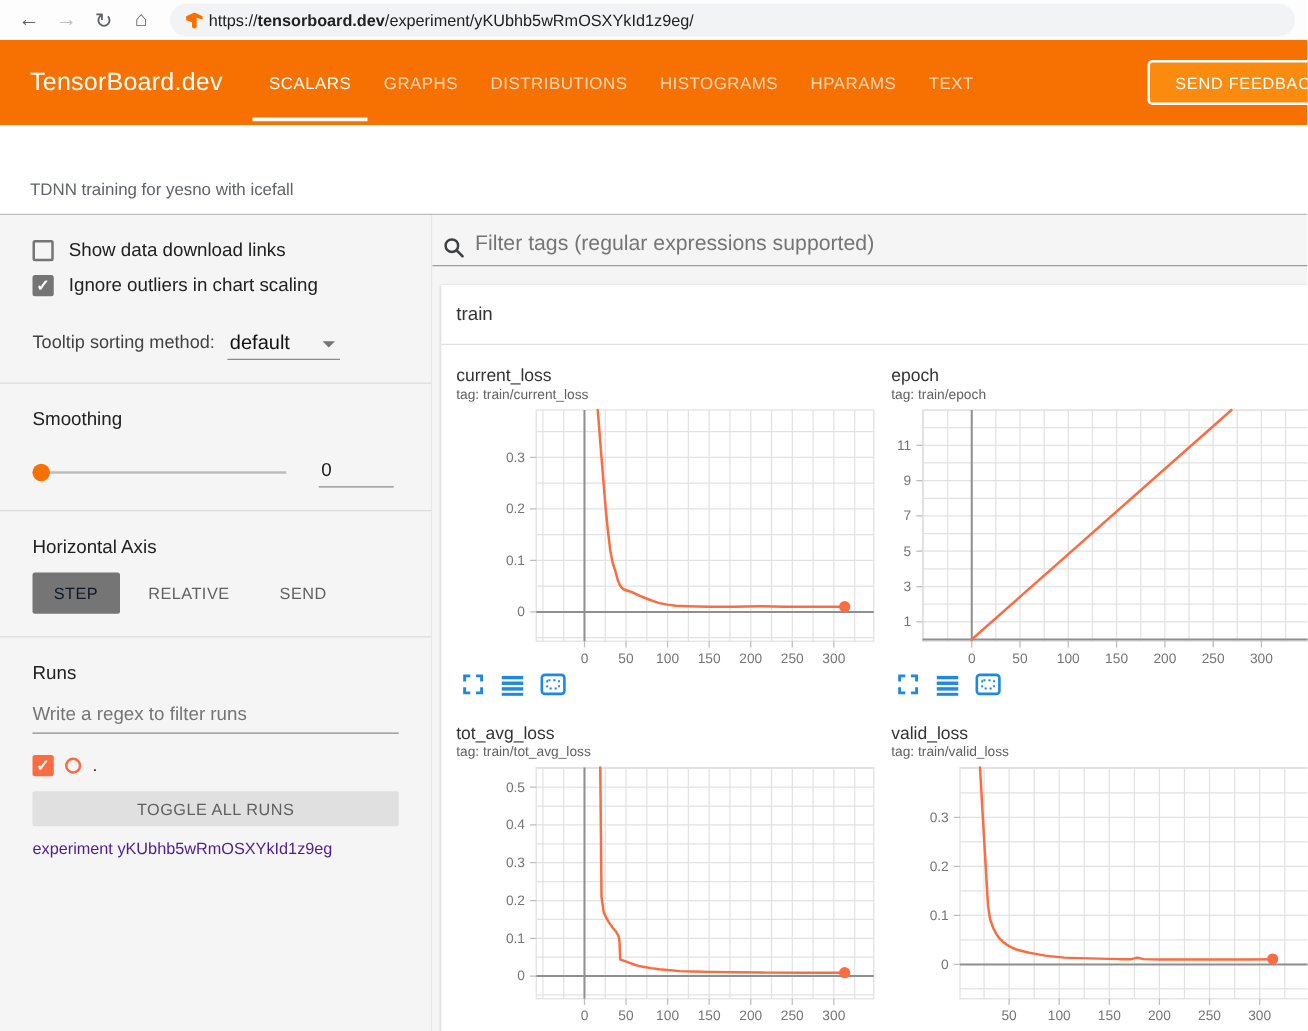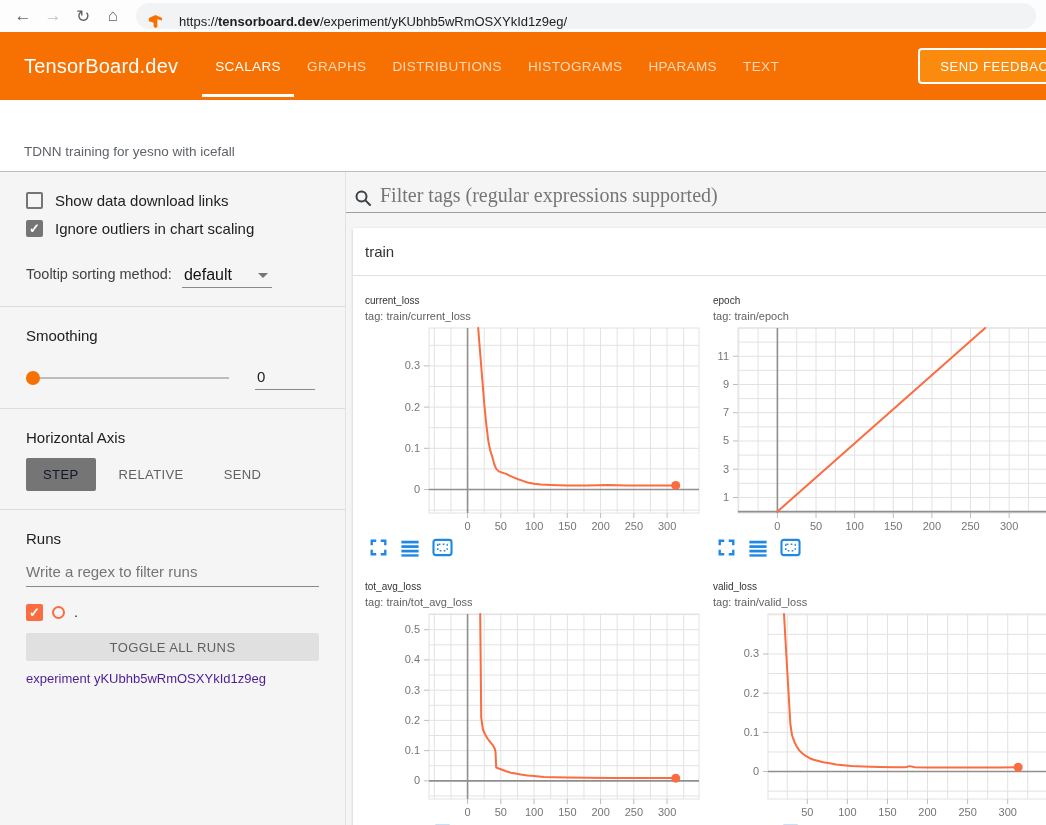--- a/index.html
+++ b/index.html
@@ -5,21 +5,21 @@
   * { margin:0; padding:0; box-sizing:border-box; }
   html,body { width:1046px; height:825px; overflow:hidden; background:#fff;
     font-family:"Liberation Sans", sans-serif; -webkit-font-smoothing:antialiased; }
 
   
   .browser-bar { height:32px; background:#fdfdfd; display:flex; align-items:center; padding:0 10px; gap:4px; }
   .nav-ico { width:26px; height:26px; display:flex; align-items:center; justify-content:center;
     font-size:17px; color:#5f6368; border-radius:50%; cursor:pointer; }
   .nav-ico.disabled { color:#bdc1c6; }
   .url-pill { flex:1; height:26px; background:#f1f3f4; border-radius:14px; margin-left:6px;
-    display:flex; align-items:flex-end; padding:0 12px; gap:16px; }
+    display:flex; align-items:center; padding:0 12px; gap:4px; }
   .url-text { font-size:13px; color:#202124; white-space:nowrap; overflow:hidden; }
   .url-text .dom { font-weight:bold; }
 
   
   .app-header { height:68px; background:#f77102; display:flex; align-items:center; padding:0 24px; position:relative; }
   .brand { color:#fff; font-size:20px; font-weight:500; letter-spacing:.2px; margin-right:24px; }
   .tabs { display:flex; height:62px; align-items:stretch; }
   .tab { display:flex; align-items:center; padding:0 13px; color:rgba(255,255,255,.72);
     font-size:13.5px; font-weight:500; letter-spacing:.4px; position:relative; cursor:pointer; text-decoration:none; }
   .tab.active { color:#fff; }
@@ -67,29 +67,29 @@
   .run-row { display:flex; align-items:center; gap:9px; margin:14px 0 10px; height:22px; cursor:pointer; }
   .swatch { width:13px; height:13px; border:2px solid #fb6c40; border-radius:50%; flex:none; }
   .run-name { font-size:14px; color:#212121; }
   .toggle-btn { width:100%; height:28px; background:#e0e0e0; border:none; border-radius:2px;
     color:#5f5f5f; font-size:13px; letter-spacing:.4px; font-family:inherit; cursor:pointer; }
   .exp-caption { margin-top:10px; font-size:13px; color:#4c1d95; }
 
   
   .filter-row { display:flex; align-items:center; gap:8px; padding:12px 0 0 8px;
     border-bottom:1px solid #9e9e9e; height:41px; }
-  .filter-input { flex:1; border:none; outline:none; background:transparent; font-size:20px;
-    color:#1d4ed8; padding-bottom:6px; font-family:Liberation Serif, serif; }
+  .filter-input { flex:1; border:none; outline:none; background:transparent; font-size:17px;
+    color:#1d4ed8; padding-bottom:6px; font-family:Liberation Sans, sans-serif; }
   .filter-input::placeholder { color:#757575; }
   .card { background:#fff; margin:15px 0 0 7px; width:697px; box-shadow:0 1px 3px rgba(0,0,0,.18); }
   .card-header { height:48px; display:flex; align-items:center; padding-left:12px;
     border-bottom:1px solid #e0e0e0; font-size:15px; color:#333; cursor:pointer; }
   .charts-grid { display:grid; grid-template-columns:348px 348px; }
   .chart { padding:16px 0 0 10px; height:286px; }
-  .chart-title { font-size:10px; color:#333; line-height:17px; padding-left:2px; }
+  .chart-title { font-size:14px; color:#333; line-height:17px; padding-left:2px; }
   .chart-tag { font-size:11px; color:#616161; line-height:15px; padding-left:2px; }
   svg.plot { display:block; width:338px; height:208px; }
   svg.plot text.tick { font-size:11px; fill:#757575; font-family:"Liberation Sans",sans-serif; }
   .chart-actions { display:flex; align-items:center; gap:10px; margin:4px 0 0 4px; }
   .act { width:22px; height:22px; display:flex; align-items:center; justify-content:center; cursor:pointer; }
 </style>
 </head>
 <body>
 
 <div class="browser-bar">

